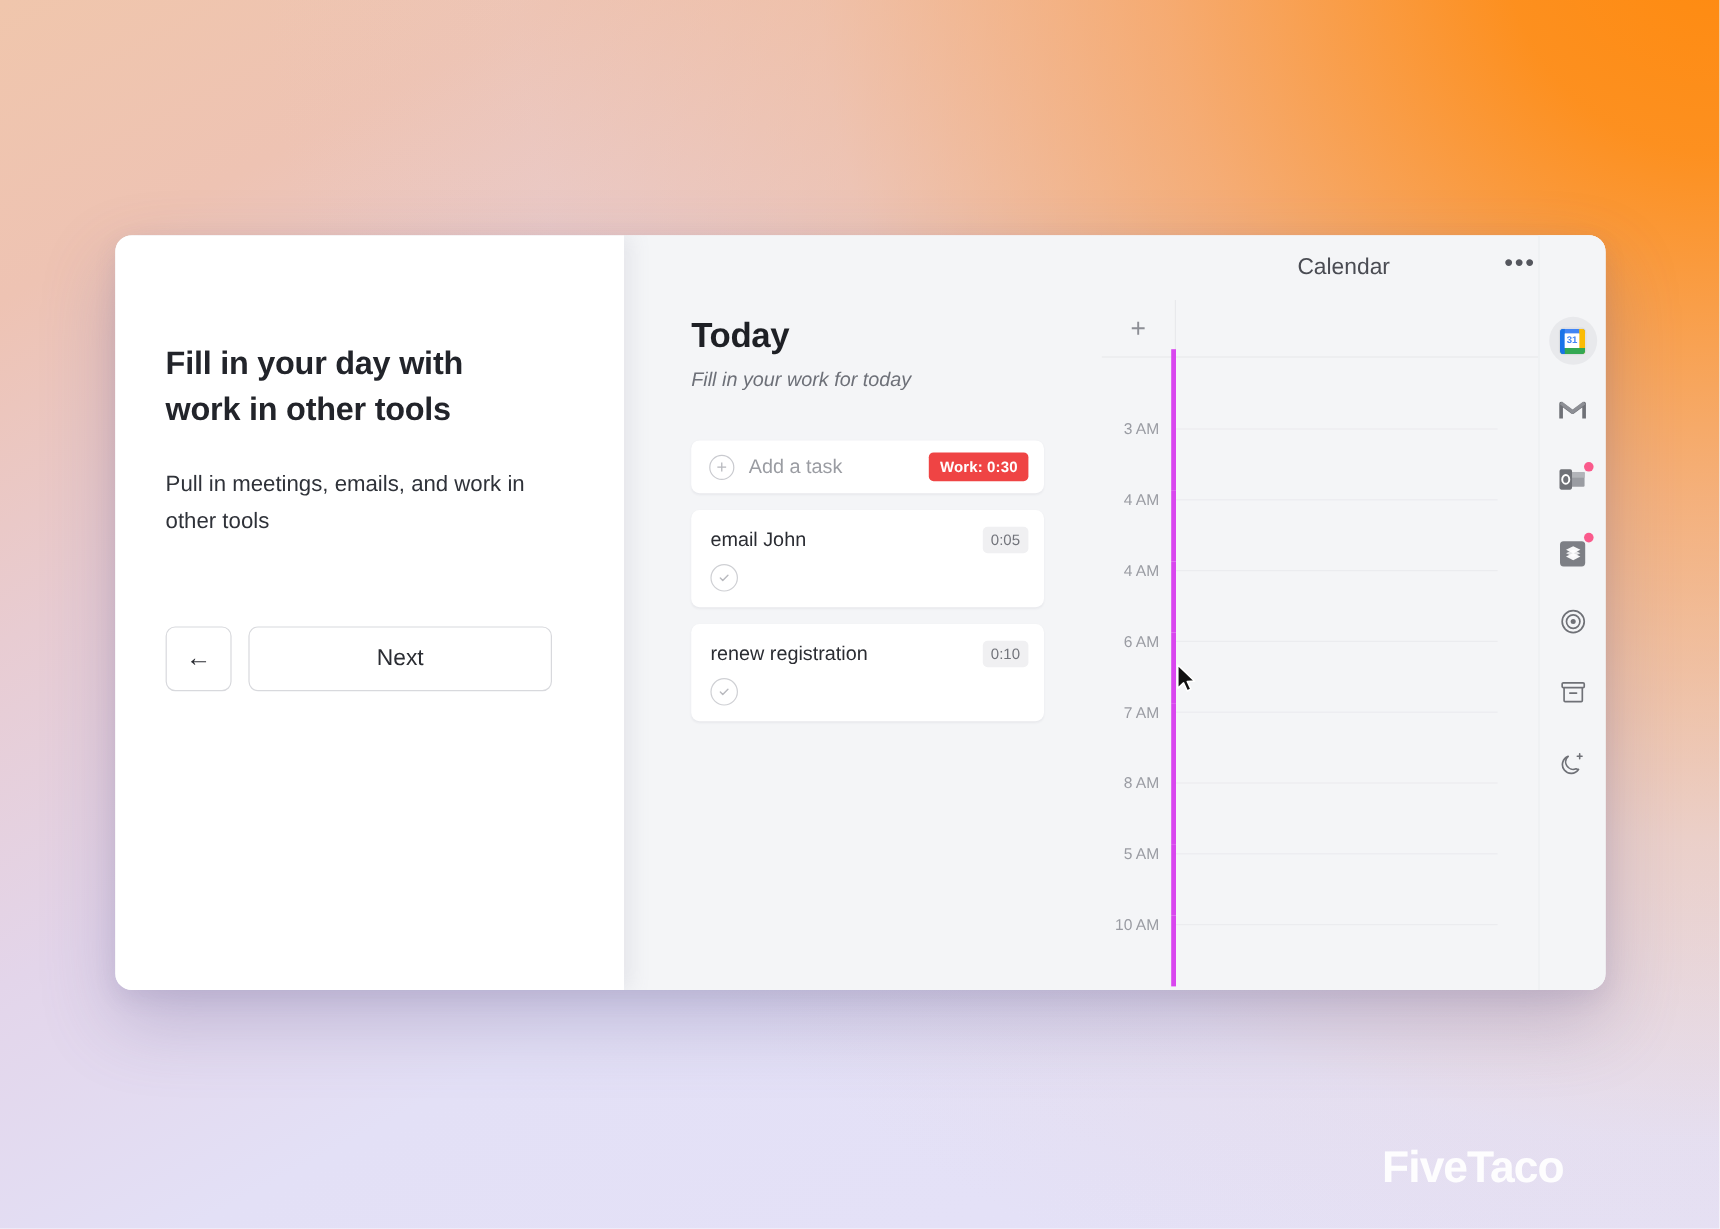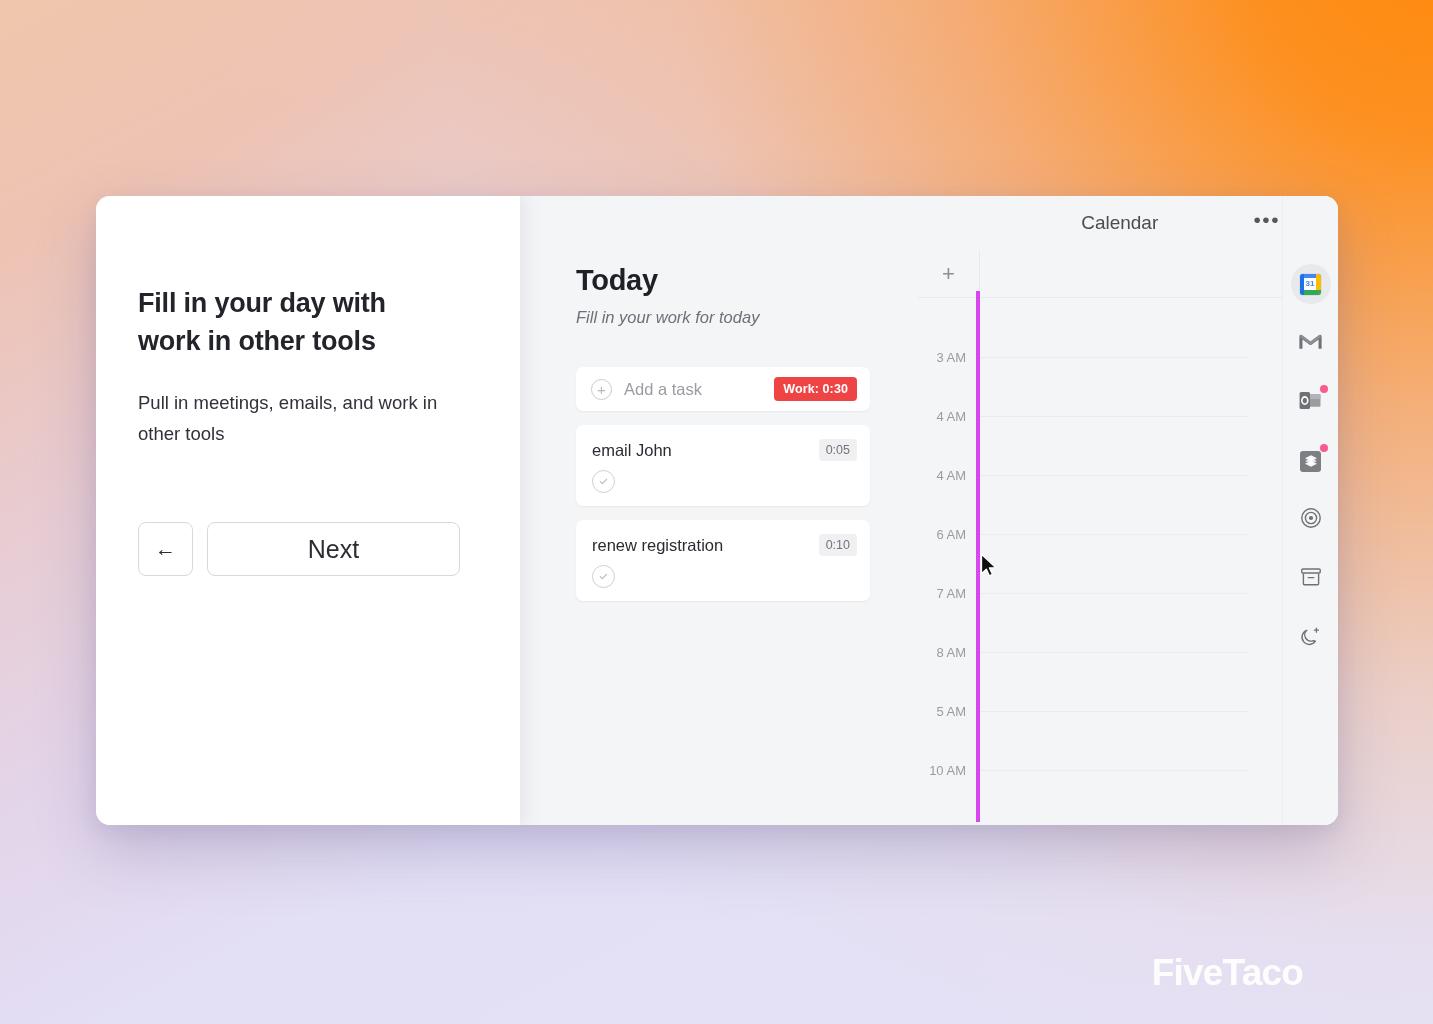--- a/index.html
+++ b/index.html
@@ -71,21 +71,21 @@
     border-radius: 8px;
     background: #fff;
     height: 54px;
     display: flex;
     align-items: center;
     justify-content: center;
     cursor: pointer;
     color: #2b2d33;
   }
   #back-button { width: 55px; font-size: 21px; }
-  #next-button { width: 253px; font-size: 25px; text-align: right; }
+  #next-button { width: 253px; font-size: 19px; text-align: right; }
 
   
   #task-panel {
     width: 398px;
     height: 100%;
     background: #f4f5f7;
     padding: 68px 48px 4px 56px;
     position: relative;
   }
   #today-title {

